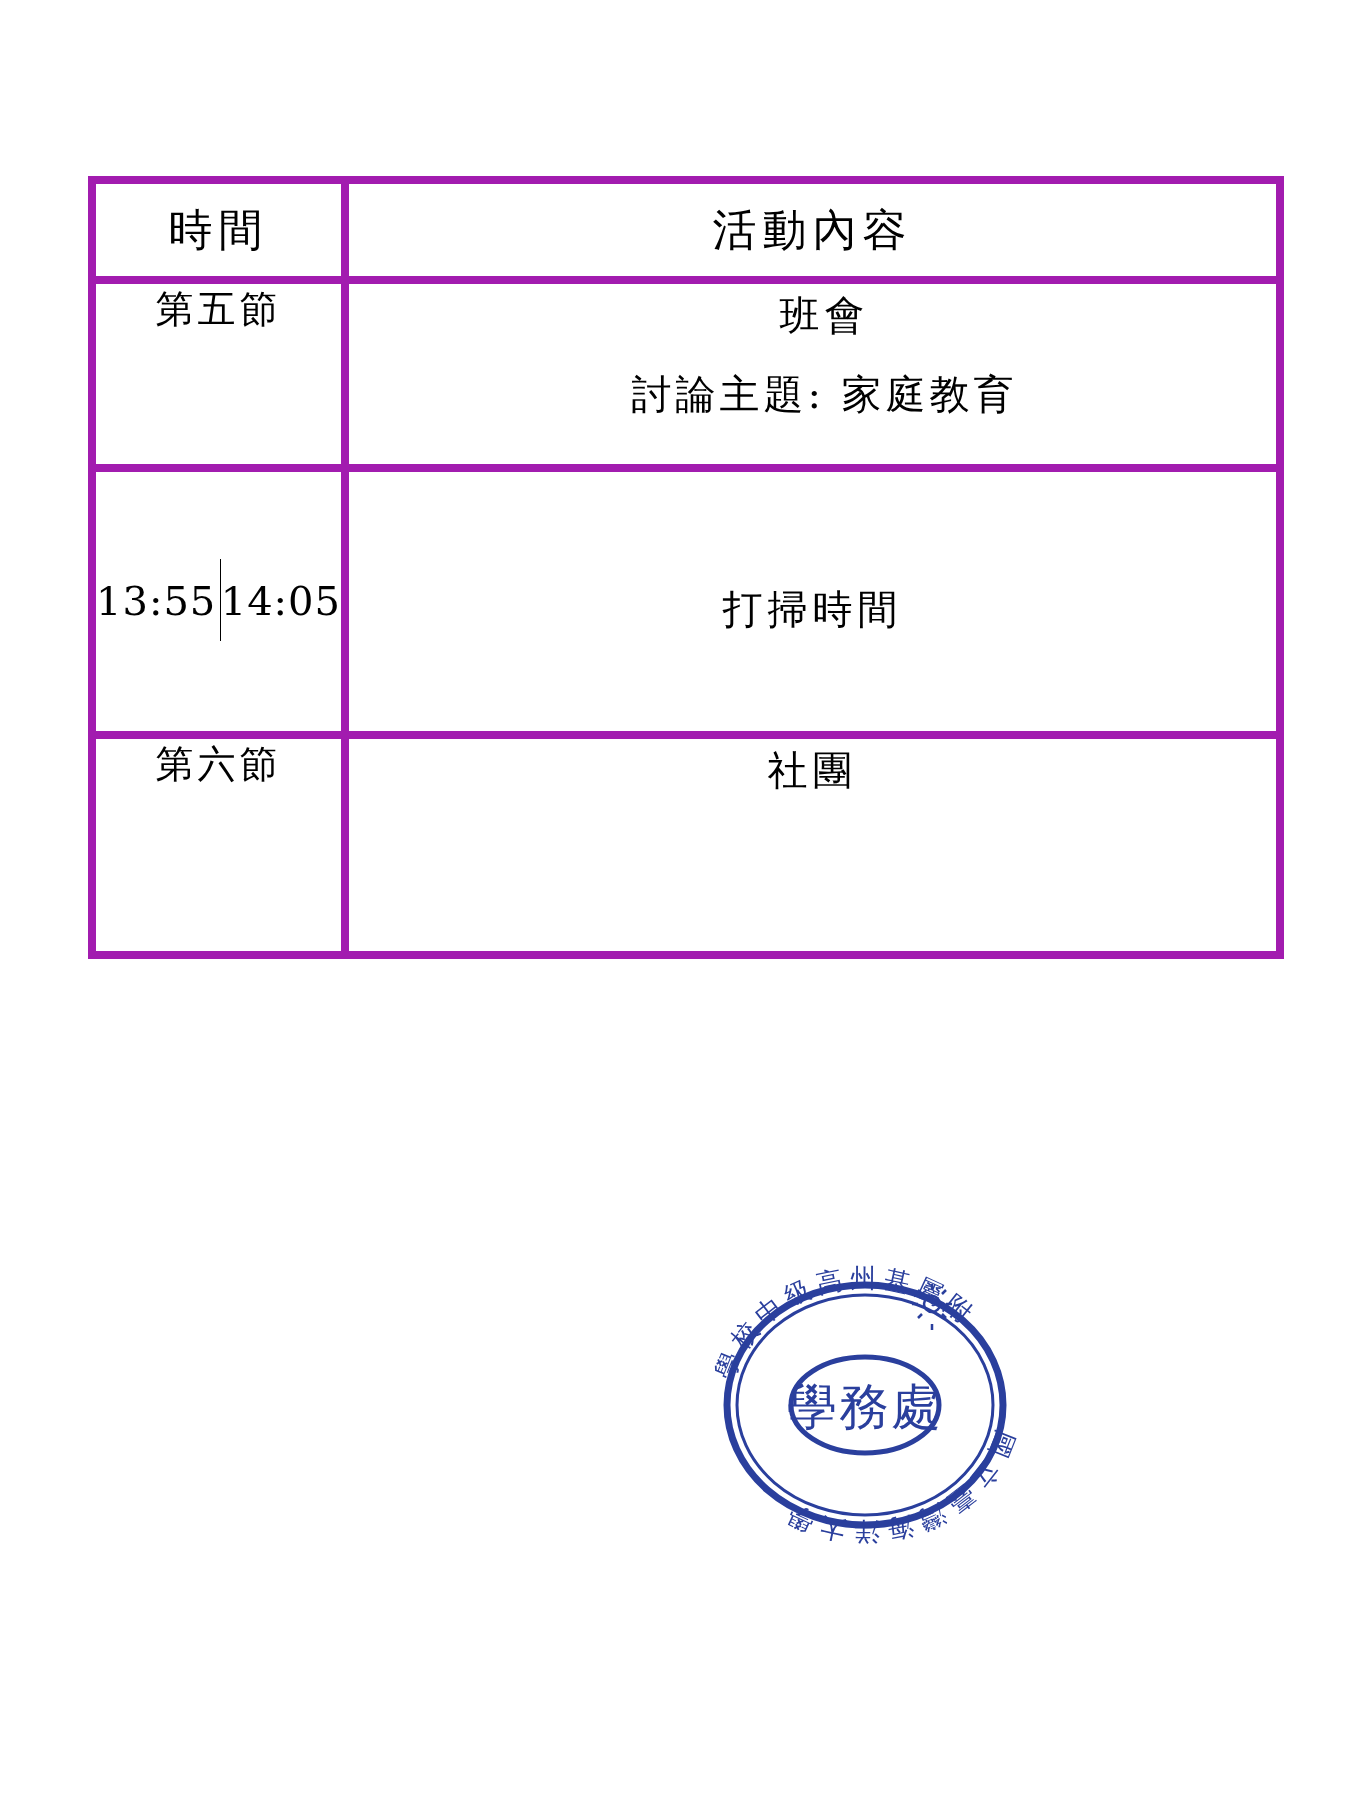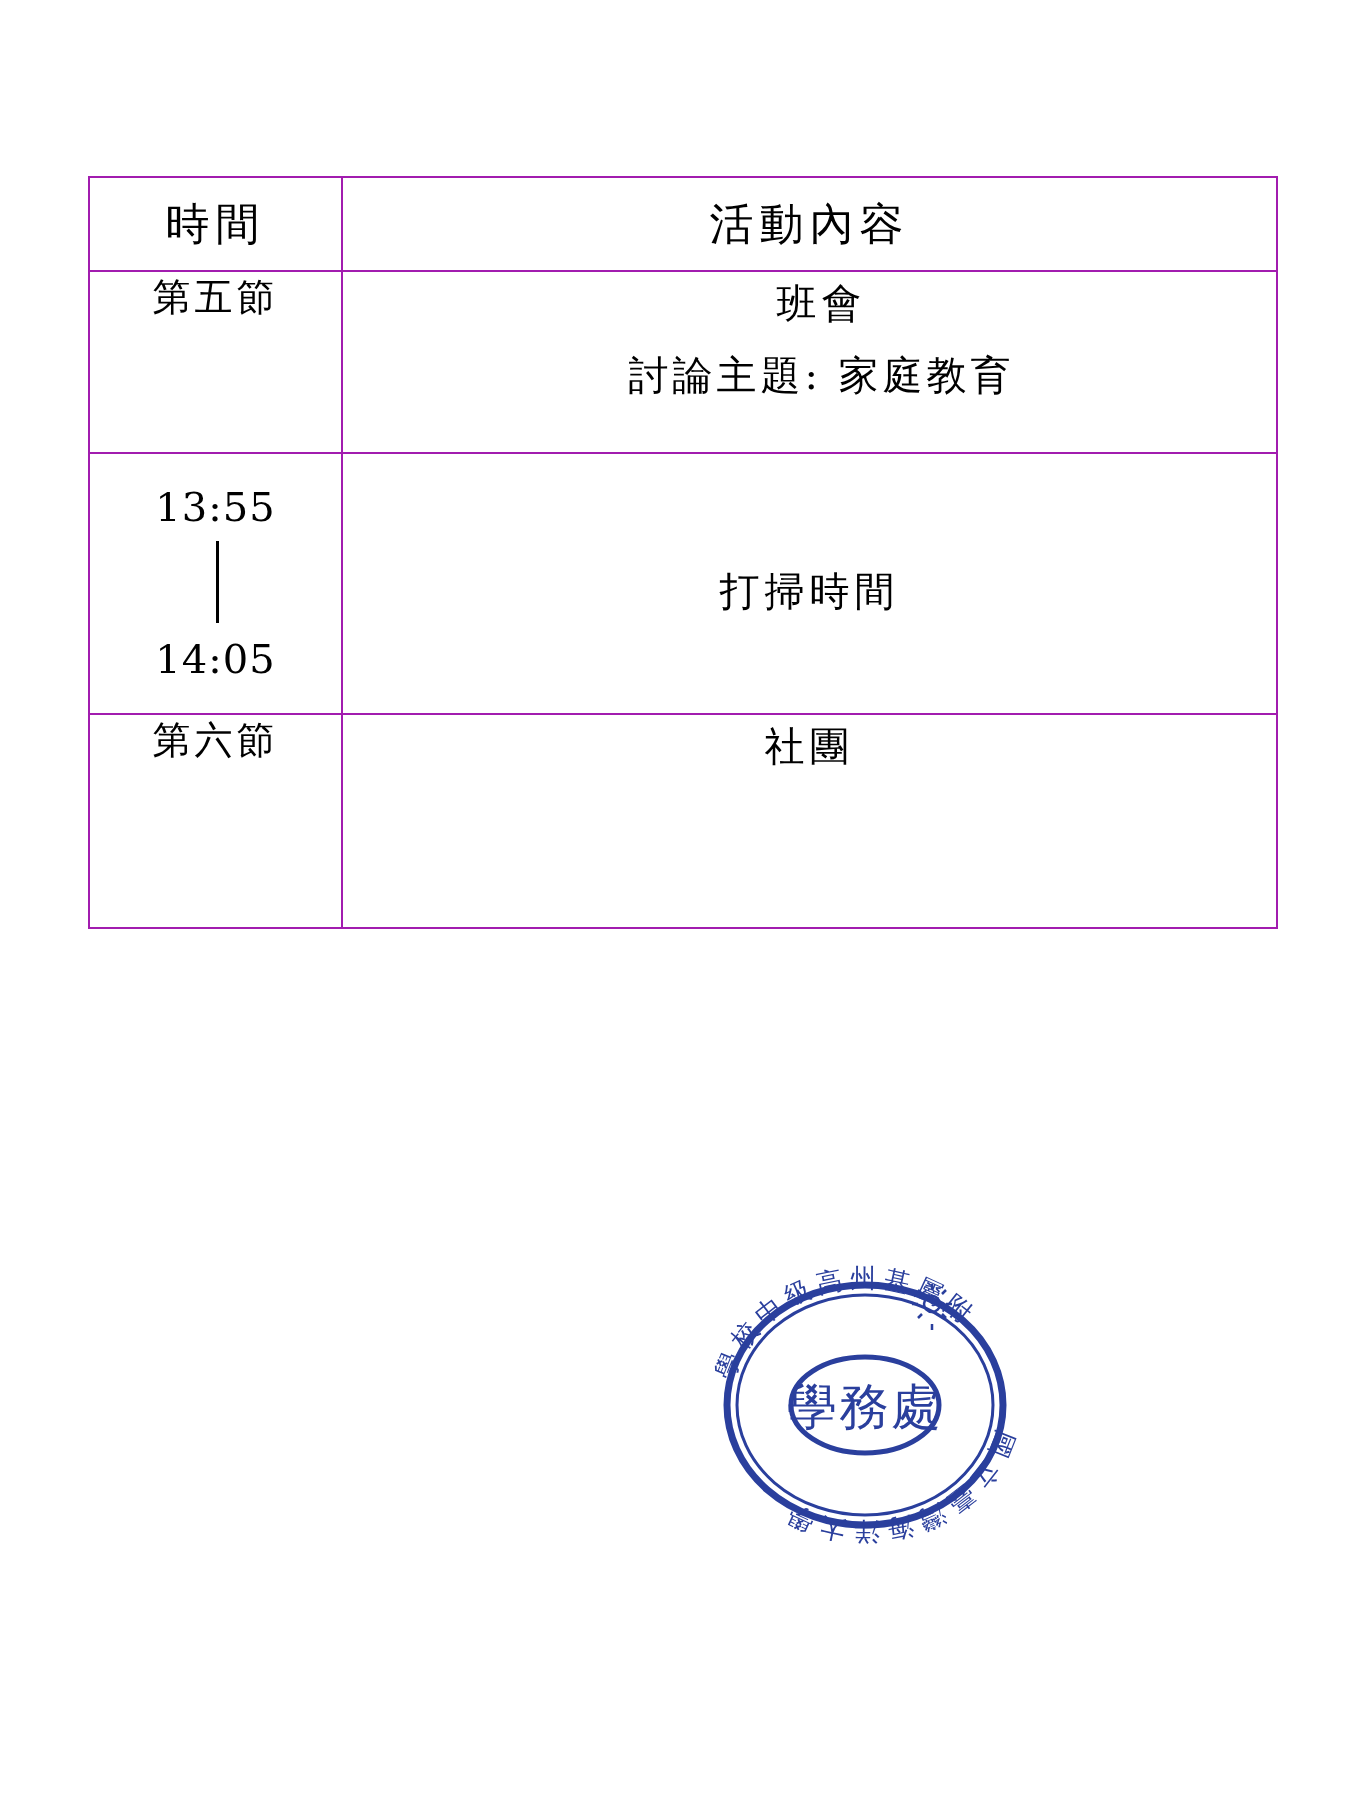--- a/index.html
+++ b/index.html
@@ -53,21 +53,21 @@
   
   .schedule-table {
     position: absolute;
     top: 176px;
     left: 88px;
     width: 1188px;
     border-collapse: collapse;
     table-layout: fixed;
   }
   .schedule-table td, .schedule-table th {
-    border: 2px solid #a21caf;
+    border: 8px solid #a21caf;
     text-align: center;
     vertical-align: top;
     padding: 0;
   }
   .col-time { width: 253px; }
   .col-content { width: 935px; }
 
   .head-cell {
     font-size: 44px;
     letter-spacing: 6px;
@@ -84,34 +84,34 @@
     border-radius: 10px;
   }
   .content-cell {
     font-size: 40px;
     letter-spacing: 5px;
     padding-top: 22px;
     line-height: 1.55;
   }
   .content-cell .line2 {
     display: block;
-    margin-top: 10px;
+    margin-top: 17px;
     letter-spacing: 4px;
   }
 
   
   .row-meeting .time-cell { height: 180px; }
   .row-meeting .content-cell { height: 180px; padding-left: 24px; }
 
   
   .row-clean .time-cell,
   .row-clean .content-cell { height: 245px; }
   .time-range {
     display: flex;
-    flex-direction: column;
+    flex-direction: row;
     align-items: center;
     justify-content: center;
     height: 100%;
     box-sizing: border-box;
     padding: 8px 0 10px;
   }
   .time-range .t {
     font-size: 40px;
     letter-spacing: 1px;
     font-family: "DejaVu Serif", "Liberation Serif", serif;

